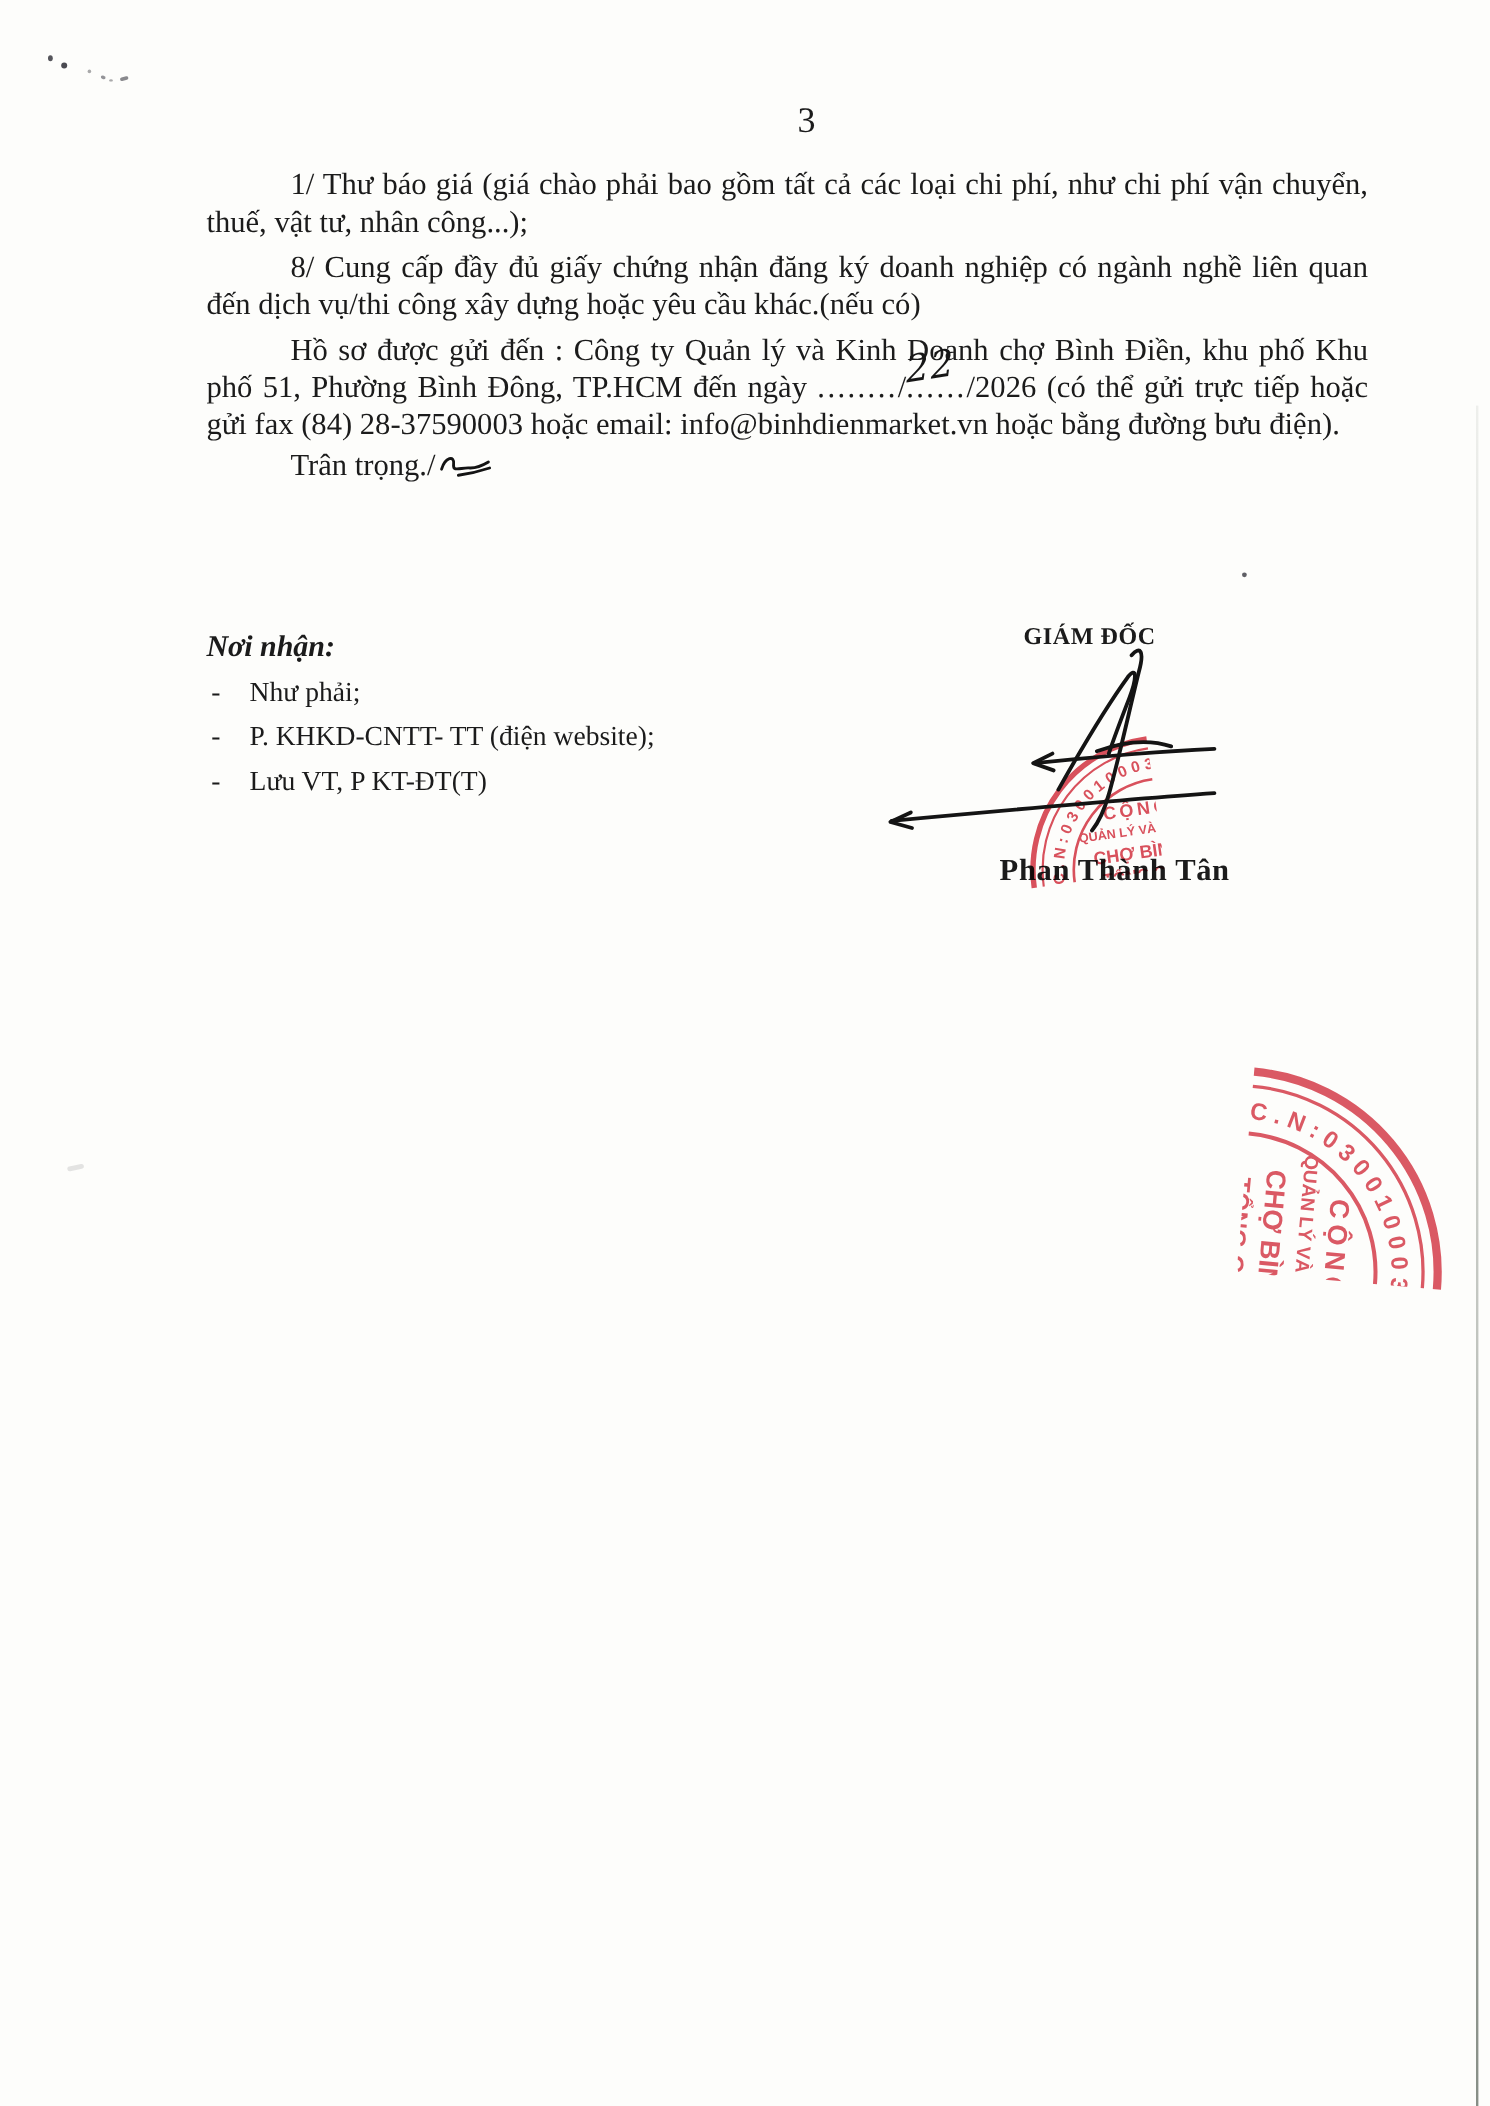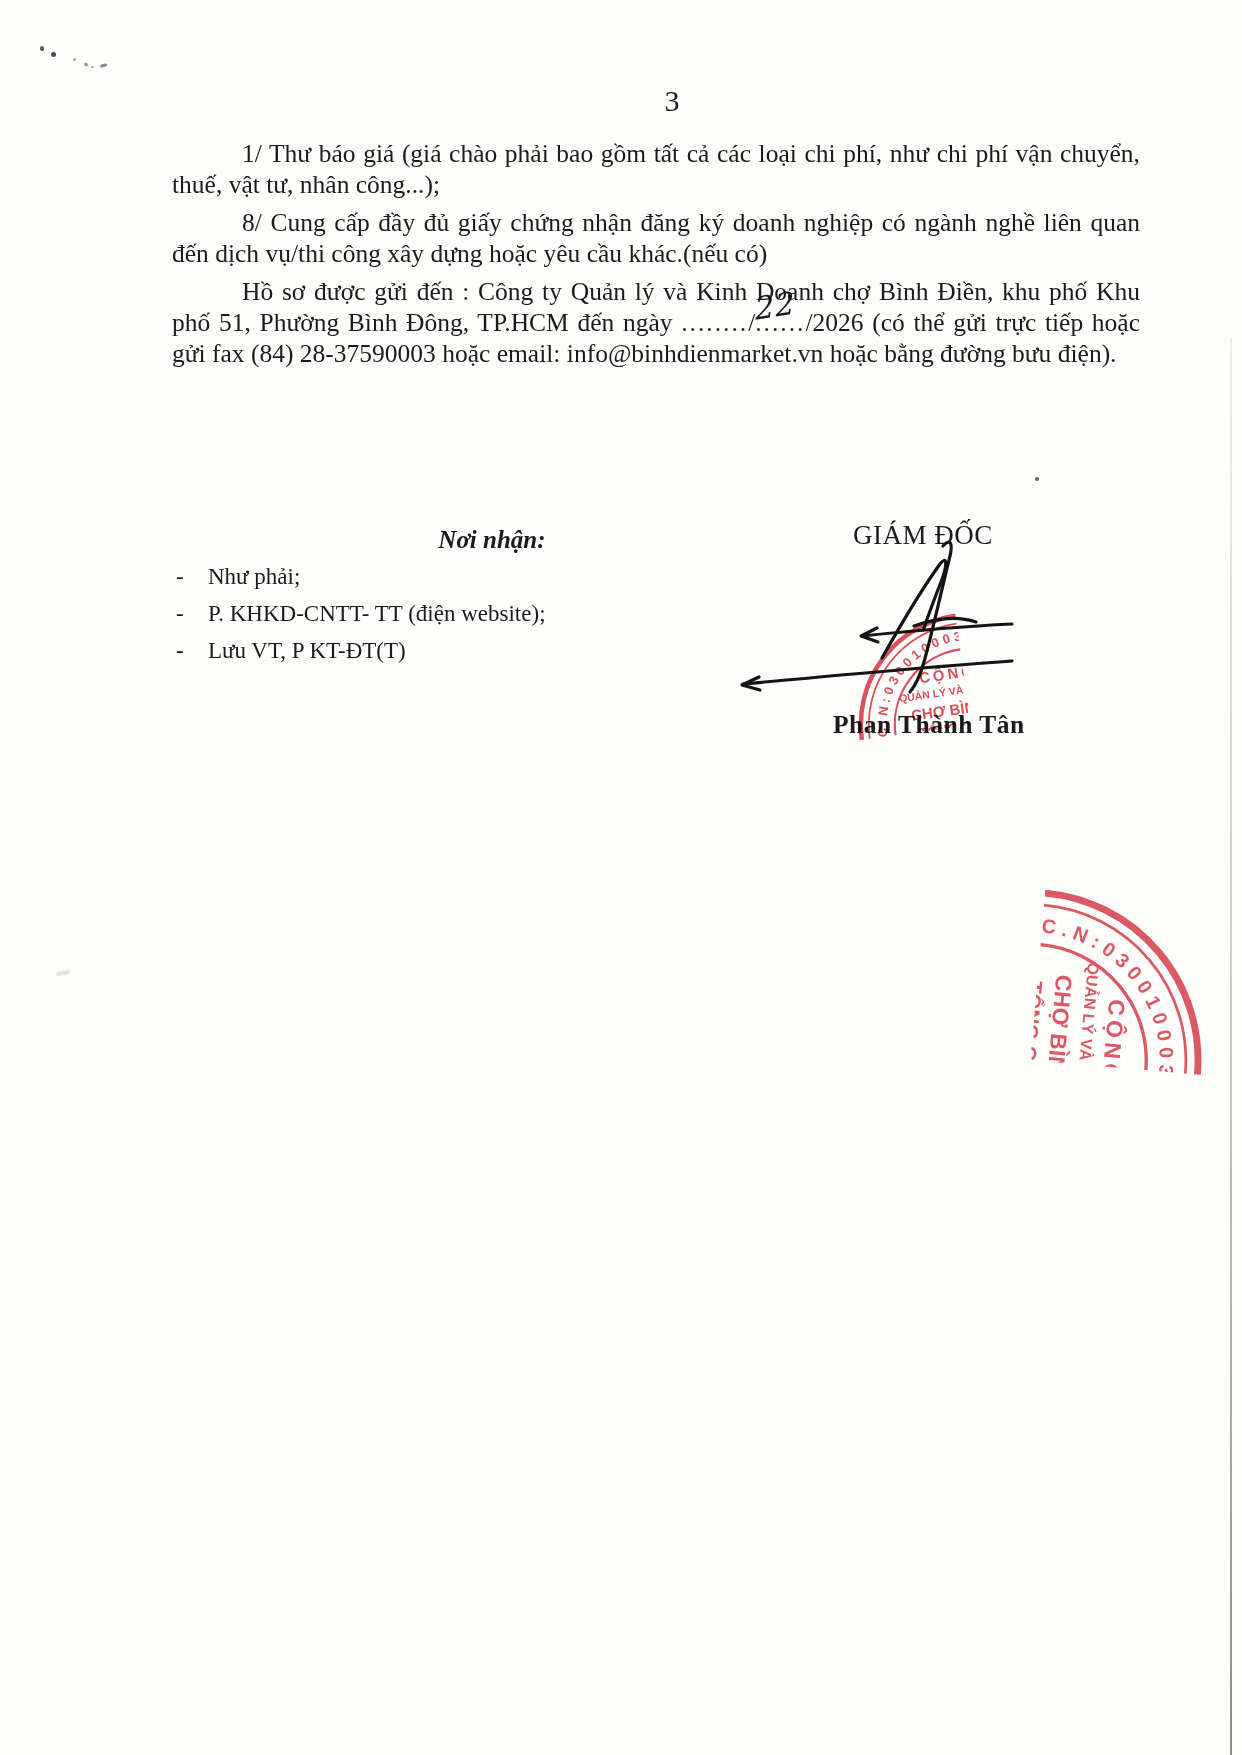--- a/index.html
+++ b/index.html
@@ -27,28 +27,28 @@
   .hand{
     position:absolute;top:-12px;left:4px;
     font-family:"DejaVu Serif",serif;font-style:italic;
     font-size:31px;letter-spacing:1px;color:#161616;
     transform:rotate(-9deg) skewX(-6deg);
   }
   .hand.month{left:10px;}
   .squiggle{display:inline-block;vertical-align:-4px;margin-left:2px;}
   
   .recipients{position:absolute;left:172px;top:526px;}
-  .recipients-heading{font-size:25px;font-weight:bold;font-style:italic;margin:0 0 10px 0;text-align:right;}
+  .recipients-heading{font-size:25px;font-weight:bold;font-style:italic;margin:0 0 10px 0;}
   .recipients-list{list-style:none;margin:0;padding:0;font-size:23px;}
   .recipients-list li{margin:0 0 11px 0;display:flex;}
   .recipients-list .dash{width:32px;padding-left:4px;}
   
   .director-title{
     position:absolute;left:853px;top:520px;
-    font-size:27px;font-weight:normal;letter-spacing:0.5px;white-space:nowrap;
+    font-size:20px;font-weight:bold;letter-spacing:0.5px;white-space:nowrap;
   }
   .signer-name{
     position:absolute;left:833px;top:710px;
     font-size:25.5px;font-weight:bold;letter-spacing:0.5px;white-space:nowrap;
   }
   
   .stamp-main{
     position:absolute;left:694px;top:484px;
     transform:rotate(-8deg);opacity:.93;mix-blend-mode:multiply;
   }
@@ -88,20 +88,23 @@
   <div class="speck sp7"></div>
   <div class="speck sp8"></div>
   <div class="edge-line"></div>
 
   <div class="page-number">3</div>
 
   <div class="body-text">
     <p>1/ Thư báo giá (giá chào phải bao gồm tất cả các loại chi phí, như chi phí vận chuyển, thuế, vật tư, nhân công...);</p>
     <p>8/ Cung cấp đầy đủ giấy chứng nhận đăng ký doanh nghiệp có ngành nghề liên quan đến dịch vụ/thi công xây dựng hoặc yêu cầu khác.(nếu có)</p>
     <p><span>Hồ sơ được gửi đến : Công ty Quản lý và Kinh Doanh chợ Bình Điền, khu phố Khu phố 51, Phường Bình Đông, TP.HCM  đến ngày </span><span class="dotrun"><span>........</span><span class="hand">22</span></span><span>/</span><span class="dotrun"><span>......</span><span class="hand month"></span><span class="hand month"></span></span><span>/2026</span><span>  (có thể gửi trực tiếp hoặc gửi fax (84) 28-37590003 hoặc email: info@binhdienmarket.vn hoặc bằng đường bưu điện).</span></p>
+    <div class="signoff"><span>Trân trọng./</span><svg class="squiggle" width="46" height="24" viewBox="0 0 46 24">
+          <path d="M 3 15 C 6 5 14 3 13 11 C 12 18 20 13 27 14 C 33 14 37 12 42 9 M 17 20 C 25 19 34 17 43 14" fill="none" stroke="#141414" stroke-width="2.4" stroke-linecap="round"></path>
+        </svg></div>
   </div>
 
   <div class="recipients">
     <p class="recipients-heading">Nơi nhận:</p>
     <ul class="recipients-list">
       <li>
           <span class="dash">-</span>
           <span>Như phải;</span>
         </li>
       <li>

